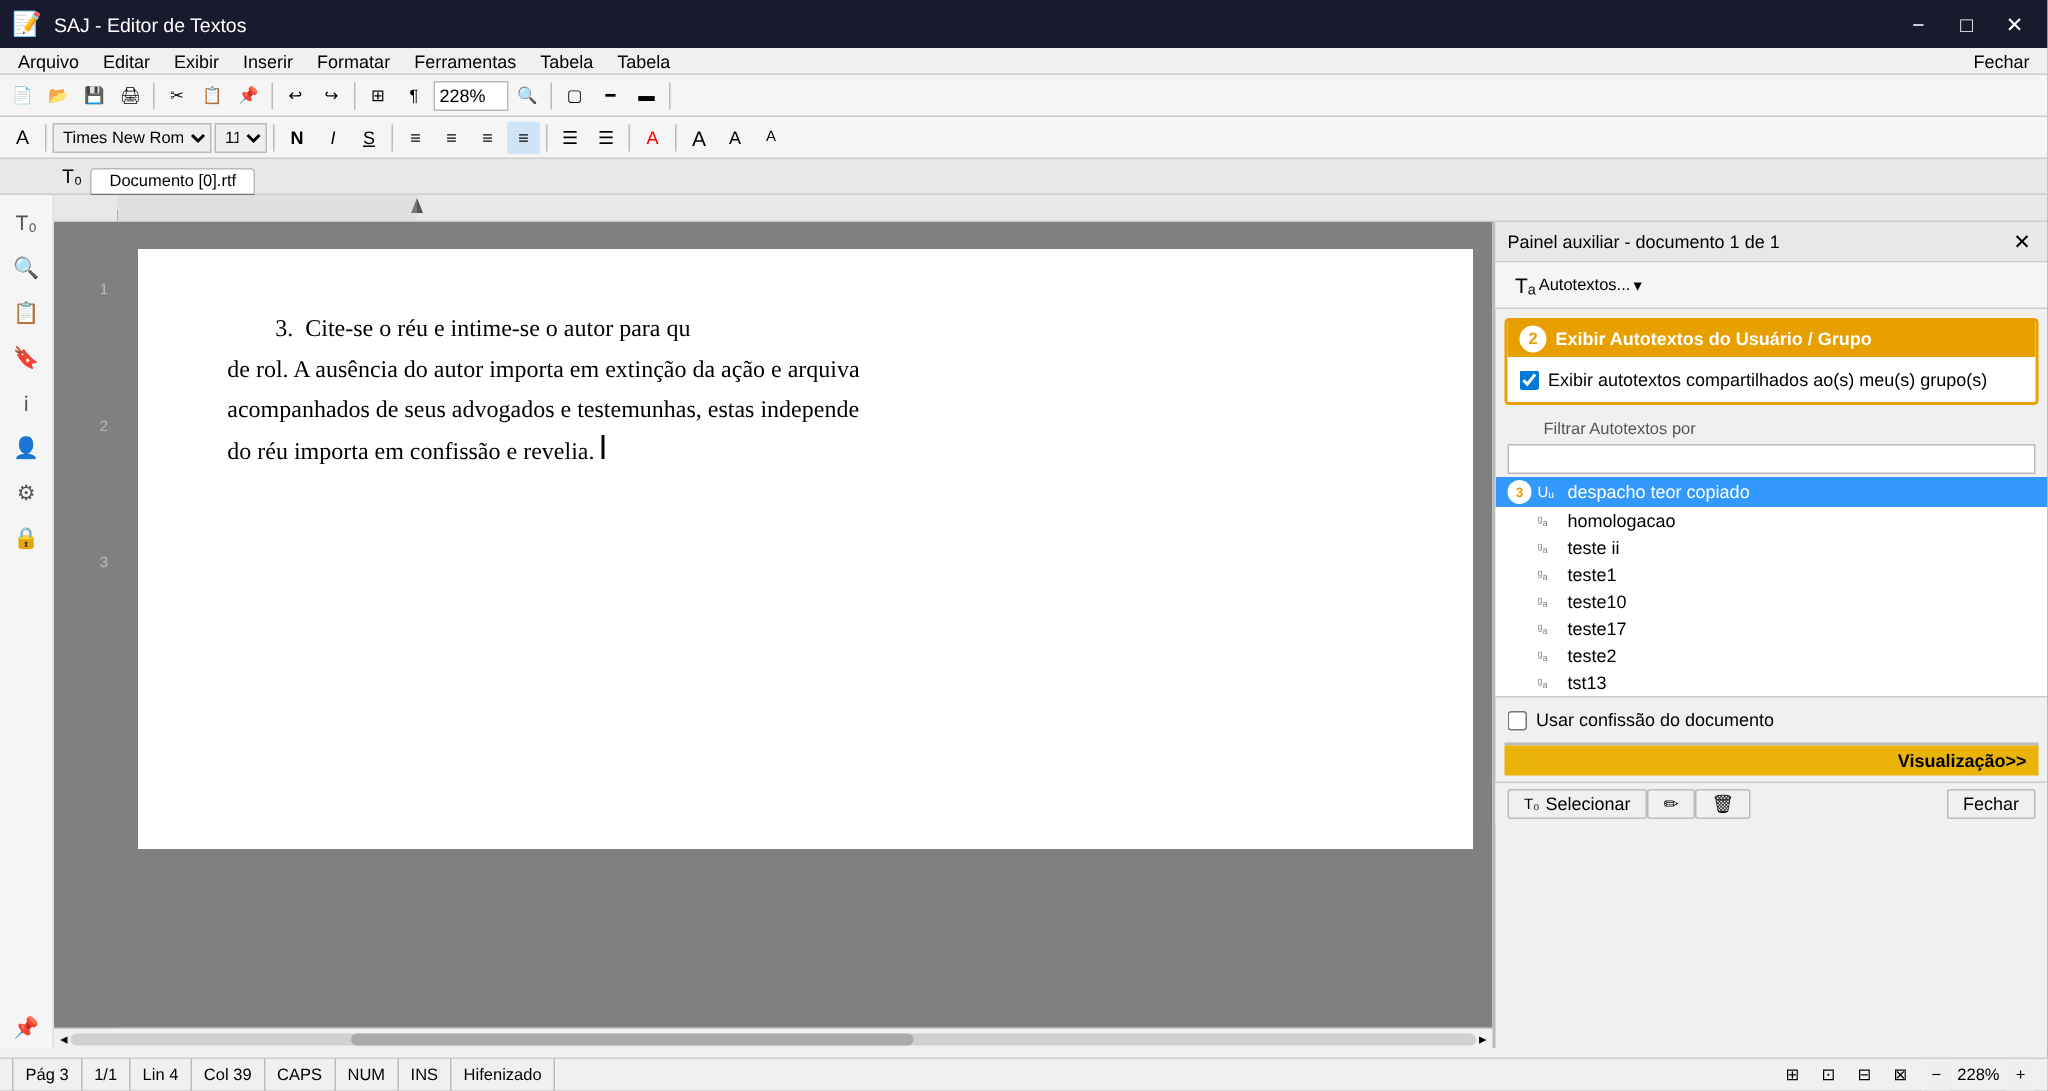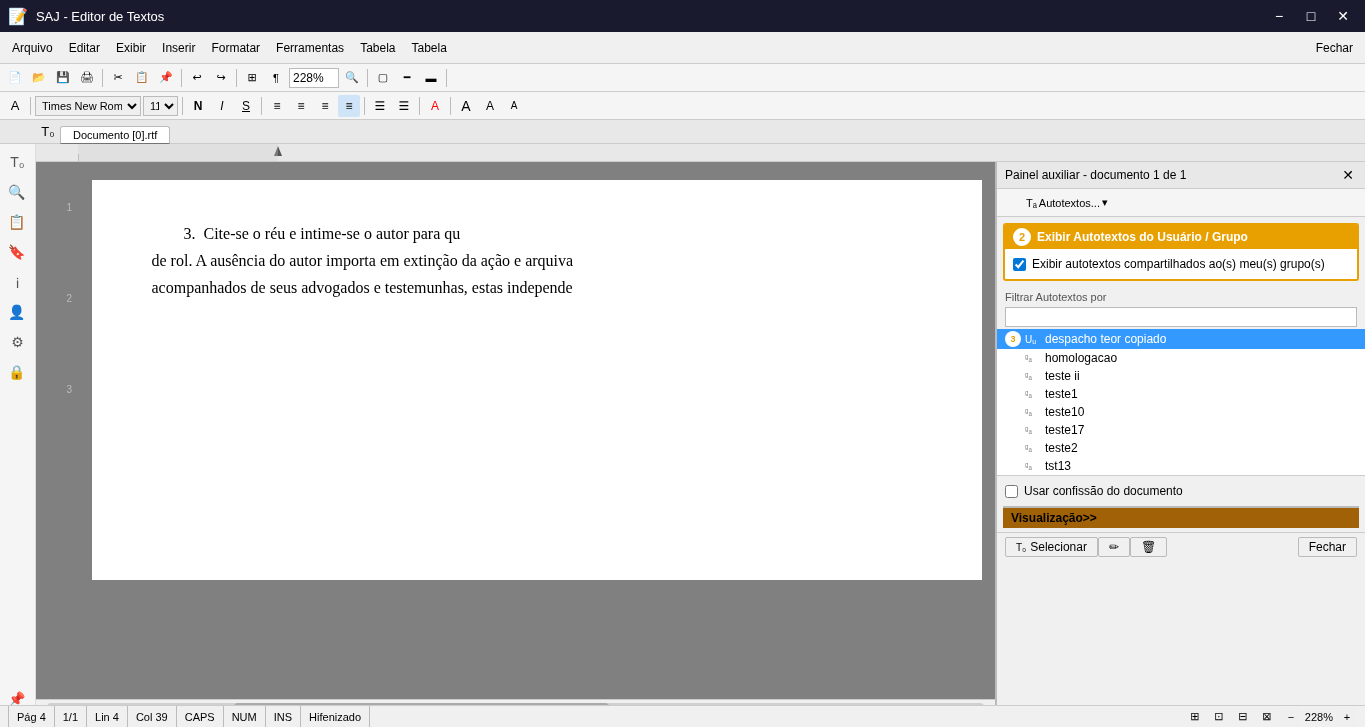--- a/index.html
+++ b/index.html
@@ -20,21 +20,21 @@
     .title-bar-controls { display: flex; gap: 4px; }
     .title-bar-btn {
       width: 28px; height: 22px; background: none; border: none; color: white;
       cursor: pointer; font-size: 14px; display: flex; align-items: center; justify-content: center;
     }
 
     
     .menu-bar {
       background: #f0f0f0;
       border-bottom: 1px solid #ccc;
-      height: 32px;
+      height: 18px;
       display: flex;
       align-items: center;
       padding: 0 4px;
     }
     .menu-item {
       padding: 2px 8px;
       cursor: pointer;
       font-size: 12px;
       color: #000;
       border-radius: 2px;
@@ -215,20 +215,21 @@
       align-items: center;
       gap: 6px;
       padding: 2px 0;
     }
     .checkbox-row input[type="checkbox"] { accent-color: #0078d7; }
 
     .filter-label {
       font-size: 11px;
       color: #555;
       padding: 4px 8px 2px 8px;
+      margin-left: 24px;
     }
     .filter-input {
       margin: 2px 8px;
       height: 20px;
       border: 1px solid #bbb;
       width: calc(100% - 16px);
       padding: 0 4px;
       font-size: 11px;
     }
 
@@ -472,20 +473,21 @@
             <span>2</span>
             <span>3</span>
           </div>
 
           <div style="flex:1; overflow:hidden; padding: 8px 0;">
             <div class="page">
               <div class="page-text">
                 <p style="text-indent:2em;">3.&nbsp;&nbsp;Cite-se o réu e intime-se o autor para qu</p>
                 <p>de rol. A ausência do autor importa em extinção da ação e arquiva</p>
                 <p>acompanhados de seus advogados e testemunhas, estas independe</p>
+                <p>do réu importa em confissão e revelia. <span class="cursor"></span></p>
               </div>
             </div>
           </div>
         </div>
 
         <div class="h-scrollbar">
           <button style="background:none;border:none;cursor:pointer;padding:0 2px;font-size:10px;">◂</button>
           <div class="scroll-track">
             <div class="scroll-thumb"></div>
           </div>
@@ -495,21 +497,21 @@
 
       <div class="right-panel">
 
         <div class="panel-header">
           <span>Painel auxiliar - documento 1 de 1</span>
           <button class="panel-close">✕</button>
         </div>
 
         <div class="panel-toolbar">
           <button class="panel-toolbar-btn">
-            <span style="font-size:11px;margin-left:16px;">Tₐ</span>
+            <span style="font-size:14px;">Tₐ</span>
             <span>Autotextos...</span>
             <span>▾</span>
           </button>
         </div>
 
         <div class="section-box">
           <div class="section-header">
             <span class="section-number">2</span>
             <span>Exibir Autotextos do Usuário / Grupo</span>
           </div>
@@ -572,21 +574,21 @@
         </div>
 
         <div style="padding:6px 8px; border-top:1px solid #ccc;">
           <label class="checkbox-format">
             <input type="checkbox" style="">
             <span>Usar confissão do documento</span>
           </label>
         </div>
 
         <div style="border-top:2px solid #bbb; margin:0 6px 4px 6px;">
-          <div style="background:#a16207; padding:3px 8px; font-size:12px; font-weight:bold; display:flex; align-items:center; justify-content:flex-start;">
+          <div style="background:#eab308; padding:3px 8px; font-size:12px; font-weight:bold; display:flex; align-items:center; justify-content:flex-end;">
             <span>Visualização</span>
             <span style="cursor:pointer;">&gt;&gt;</span>
           </div>
         </div>
 
         <div class="panel-footer">
           <button class="panel-footer-btn">
             <span style="font-size:10px;">T₀</span>
             <span>Selecionar</span>
           </button>
@@ -602,21 +604,21 @@
           </button>
         </div>
 
       </div>
     </div>
   </div>
 </div>
 
 <div class="status-bar">
   <div class="status-item">
-    <span>Pág 4</span>
+    <span>Pág 3</span>
   </div>
   <div class="status-item">
     <span>1/1</span>
   </div>
   <div class="status-item">
     <span>Lin 4</span>
   </div>
   <div class="status-item">
     <span>Col 39</span>
   </div>

